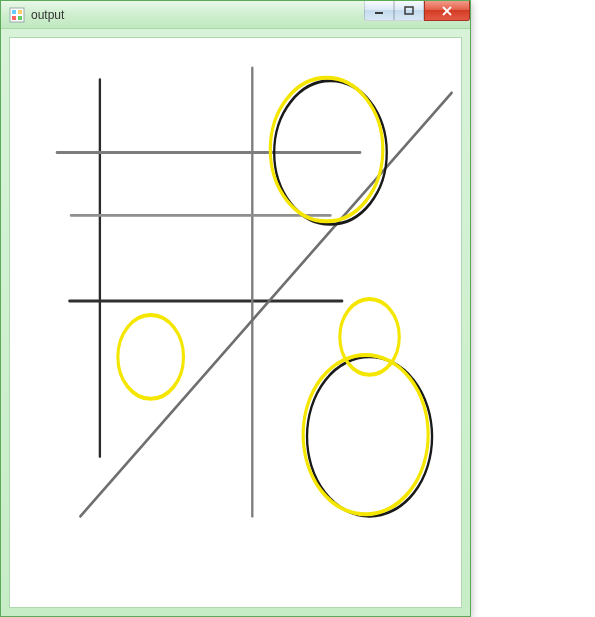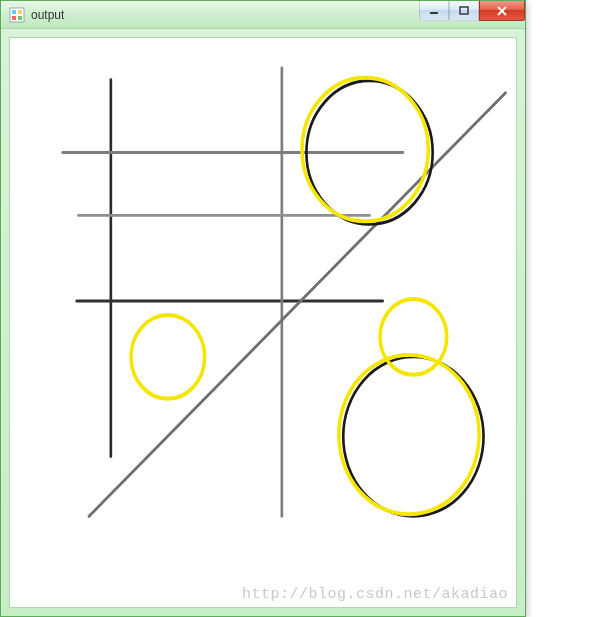--- a/index.html
+++ b/index.html
@@ -8,21 +8,21 @@
       height: 617px;
       background: #ffffff;
       font-family: "Segoe UI", Tahoma, sans-serif;
       font-size: 12px;
       overflow: hidden;
       position: relative;
     }
     .window {
       position: absolute;
       left: 0; top: 0;
-      width: 526px;
+      width: 471px;
       height: 617px;
       border: 1px solid #5aaa5a;
       background: linear-gradient(to bottom, #d9f3d9 0%, #c7edc7 100%);
       box-shadow: 0 2px 8px rgba(0,0,0,0.3);
     }
     .titlebar {
       height: 28px;
       display: flex;
       align-items: center;
       padding: 0 4px 0 8px;
@@ -139,15 +139,14 @@
         <line x1="60" y1="115" x2="448" y2="115" stroke="#7d7d7d" stroke-width="3" stroke-linecap="round"></line>
         <line x1="78" y1="178" x2="410" y2="178" stroke="#8f8f8f" stroke-width="3" stroke-linecap="round"></line>
         <line x1="90" y1="480" x2="565" y2="55" stroke="#6f6f6f" stroke-width="3" stroke-linecap="round"></line>
         <circle cx="410" cy="115" r="72" stroke="#1a1a1a" stroke-width="3" fill="none"></circle>
         <circle cx="460" cy="400" r="80" stroke="#1a1a1a" stroke-width="3" fill="none"></circle>
         <circle cx="405" cy="112" r="72" stroke="#f5e600" stroke-width="4" fill="none"></circle>
         <circle cx="180" cy="320" r="42" stroke="#f5e600" stroke-width="4" fill="none"></circle>
         <circle cx="460" cy="300" r="38" stroke="#f5e600" stroke-width="4" fill="none"></circle>
         <circle cx="455" cy="398" r="80" stroke="#f5e600" stroke-width="4" fill="none"></circle>
       </svg>
-    <div class="watermark">http://blog.csdn.net/akadiao</div>
   </div>
 </div>
 
 </body></html>

